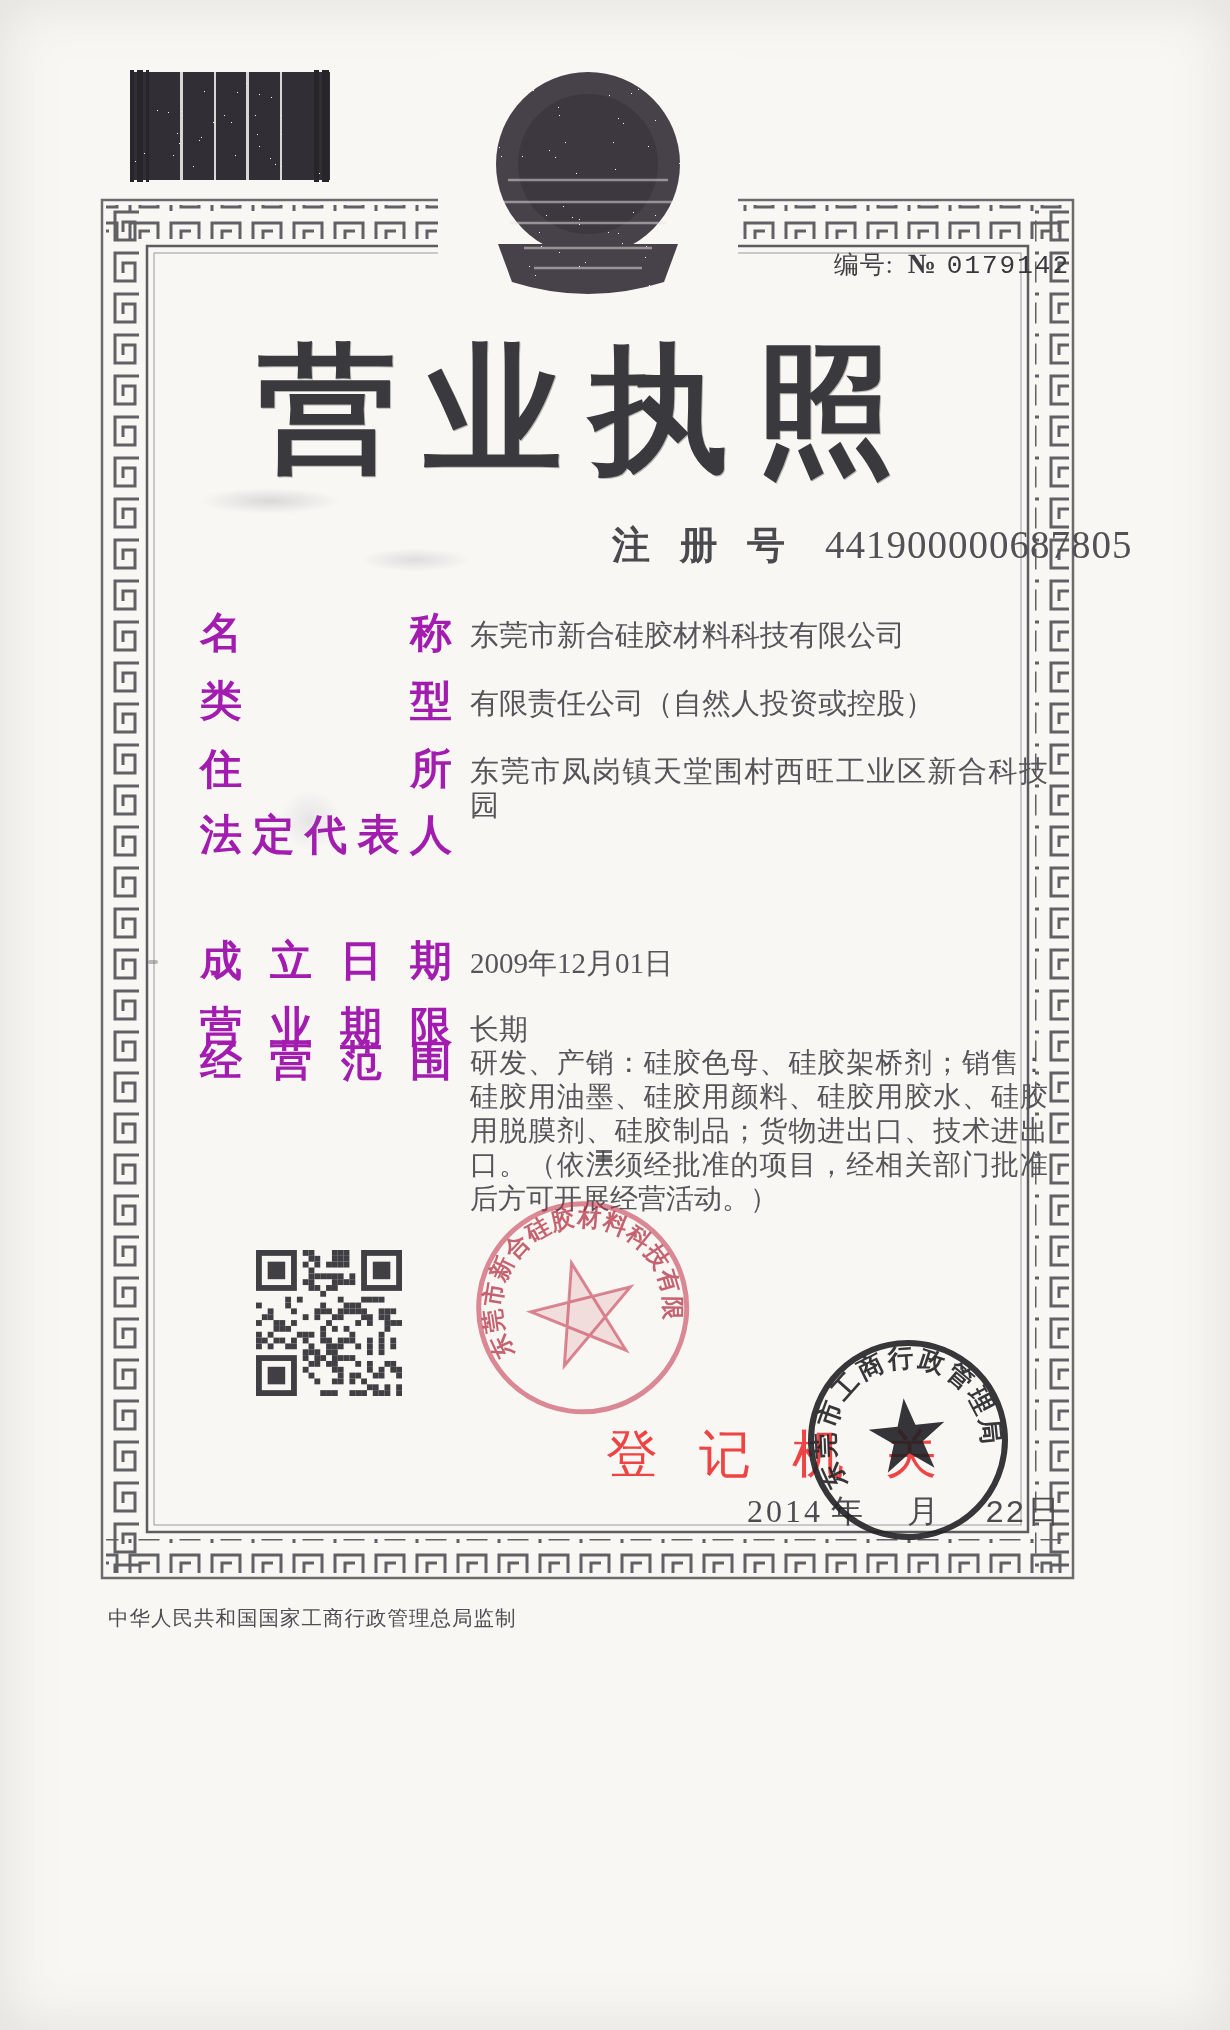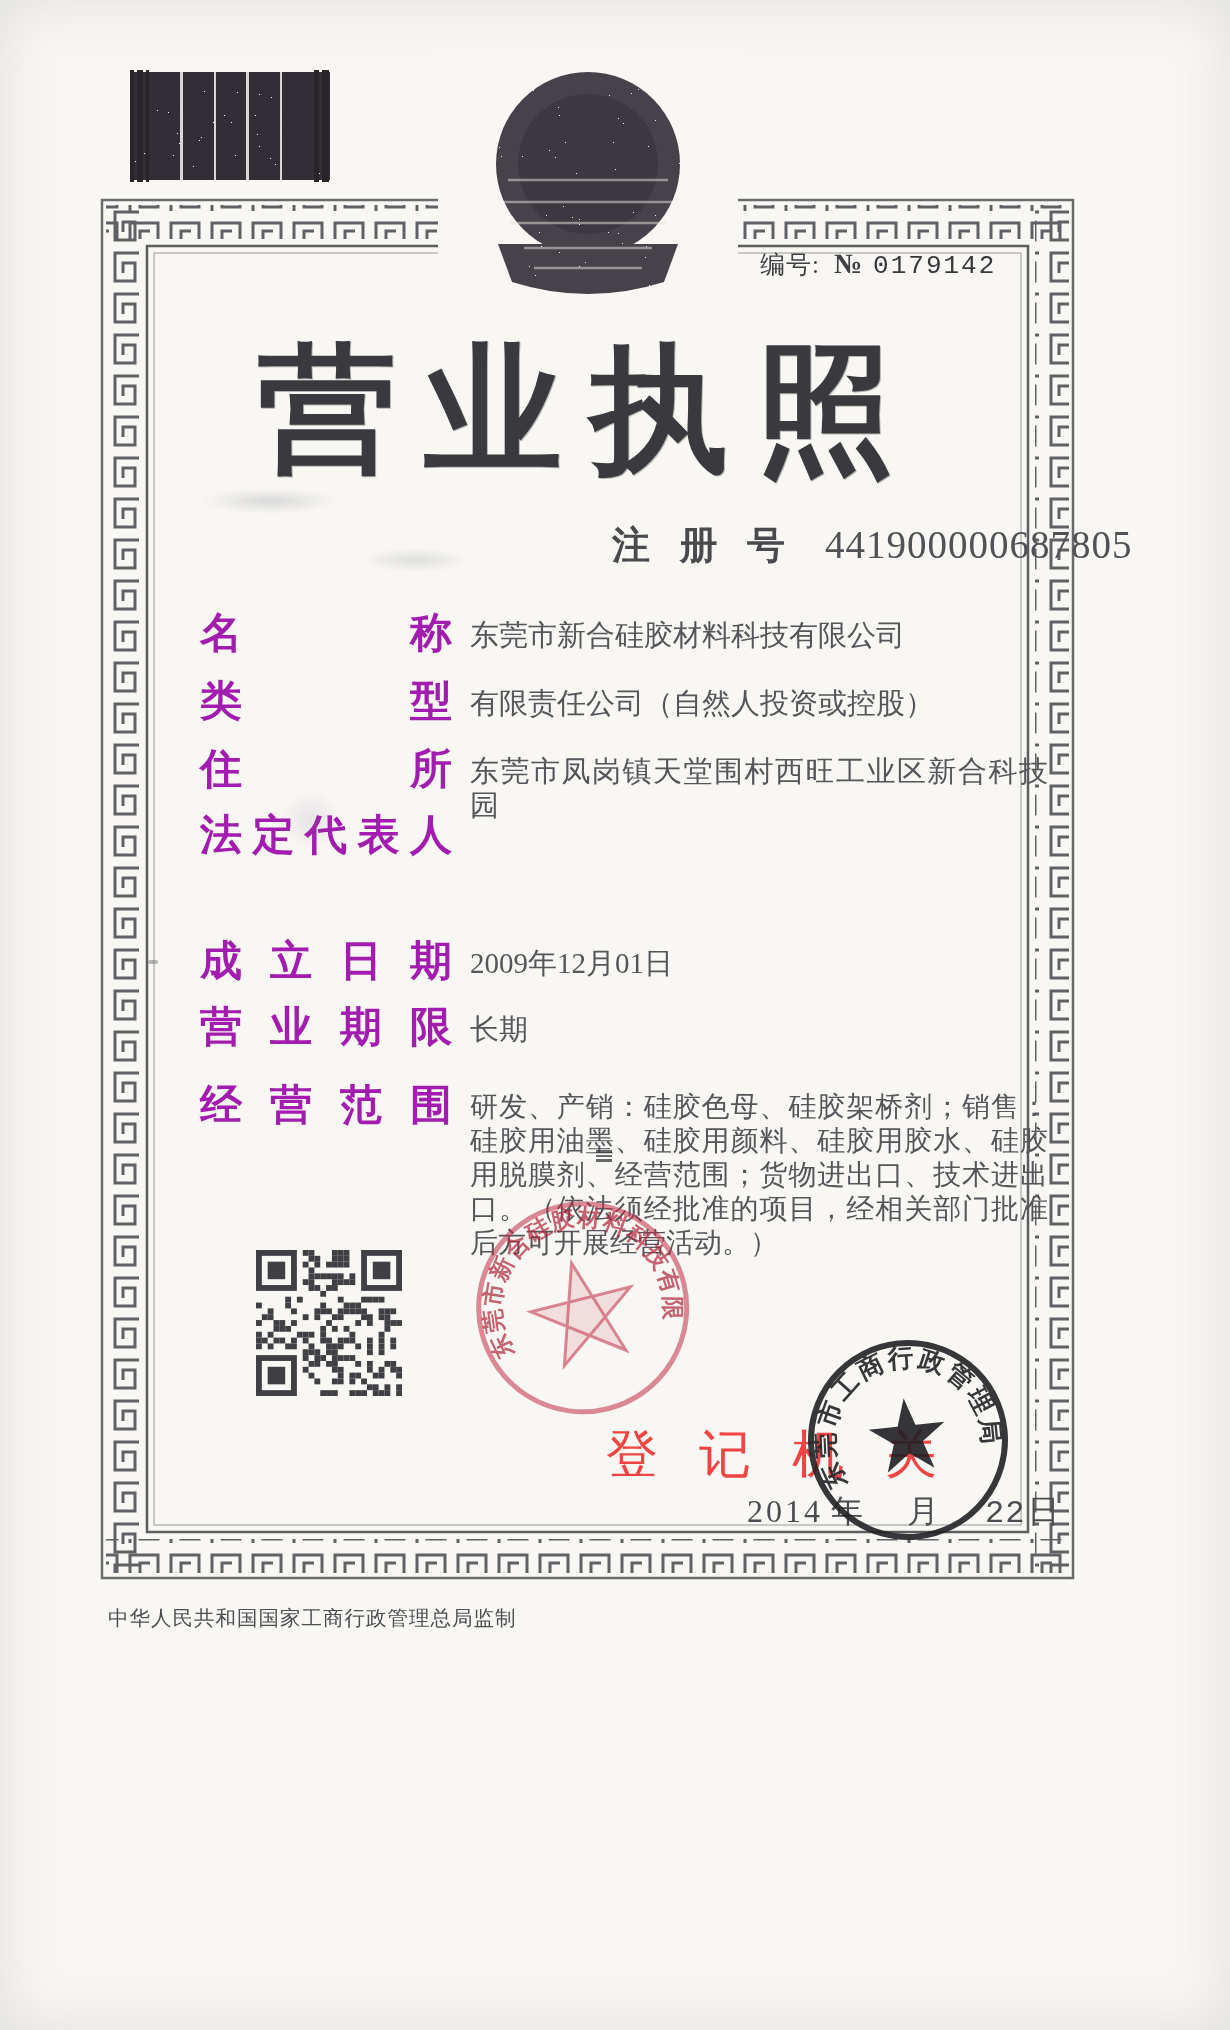--- a/index.html
+++ b/index.html
@@ -2,21 +2,21 @@
 <html><head>
 <meta charset="utf-8">
 <style>
   html,body{margin:0;padding:0;}
   body{background:#e9e8e4;}
   .page{position:relative;width:1230px;height:2030px;background:#f8f7f3;overflow:hidden;
         font-family:"Liberation Serif","DejaVu Serif",serif;color:#3c3c40;
         box-shadow:inset 0 0 60px rgba(120,118,112,.18);}
   .abs{position:absolute;}
   
-  .serial{left:760px;top:248px;width:310px;font-size:25px;color:#3f3f44;letter-spacing:1px;}
+  .serial{left:760px;top:248px;width:310px;text-align:right;font-size:25px;color:#3f3f44;letter-spacing:1px;}
   .serial .no-sym{font-size:28px;font-weight:700;margin:0 10px 0 14px;}
   .serial .no-val{font-family:"Liberation Mono","DejaVu Sans Mono",monospace;font-size:26px;letter-spacing:2px;color:#38383c;}
   .title{left:140px;top:318px;width:900px;text-align:center;font-size:138px;font-weight:800;
          letter-spacing:28px;color:#3a3a3e;font-family:"DejaVu Sans","Liberation Sans",sans-serif;
          text-shadow:1px 1px 0 rgba(60,60,60,.35);}
   .regline{left:612px;top:520px;white-space:nowrap;text-align:center;}
   .regline .lbl{font-size:38px;font-weight:700;color:#4a4a4e;letter-spacing:10px;}
   .regline .val{font-size:39px;color:#515156;margin-left:26px;letter-spacing:1px;}
   
   .row{position:absolute;left:0;width:1230px;height:60px;}
@@ -158,23 +158,23 @@
     <span class="f-label">法定代表人</span>
   </div>
   <div class="row" style="top:936px">
     <span class="f-label">成立日期</span>
     <span class="f-value">2009年12月01日</span>
   </div>
   <div class="row" style="top:1002px">
     <span class="f-label">营业期限</span>
     <span class="f-value">长期</span>
   </div>
-  <div class="row" style="top:1080px;height:160px">
+  <div class="row" style="top:1036px;height:160px">
     <span class="f-label">经营范围</span>
-    <span class="f-value" style="font-size:28px">研发、产销：硅胶色母、硅胶架桥剂；销售：硅胶用油墨、硅胶用颜料、硅胶用胶水、硅胶用脱膜剂、经营范围；货物进出口、技术进出口。（依法须经批准的项目，经相关部门批准后方可开展经营活动。）</span>
+    <span class="f-value" style="font-size:28px">研发、产销：硅胶色母、硅胶架桥剂；销售：硅胶用油墨、硅胶用颜料、硅胶用胶水、硅胶用脱膜剂、硅胶制品；货物进出口、技术进出口。（依法须经批准的项目，经相关部门批准后方可开展经营活动。）</span>
   </div>
 
   <div class="abs mark3">
       <i></i>
       <i></i>
       <i></i>
     </div>
 
   <div class="abs" style="left:256px;top:1250px;width:146px;height:146px">
     <svg id="qr" width="146" height="146" viewBox="0 0 145 145">

